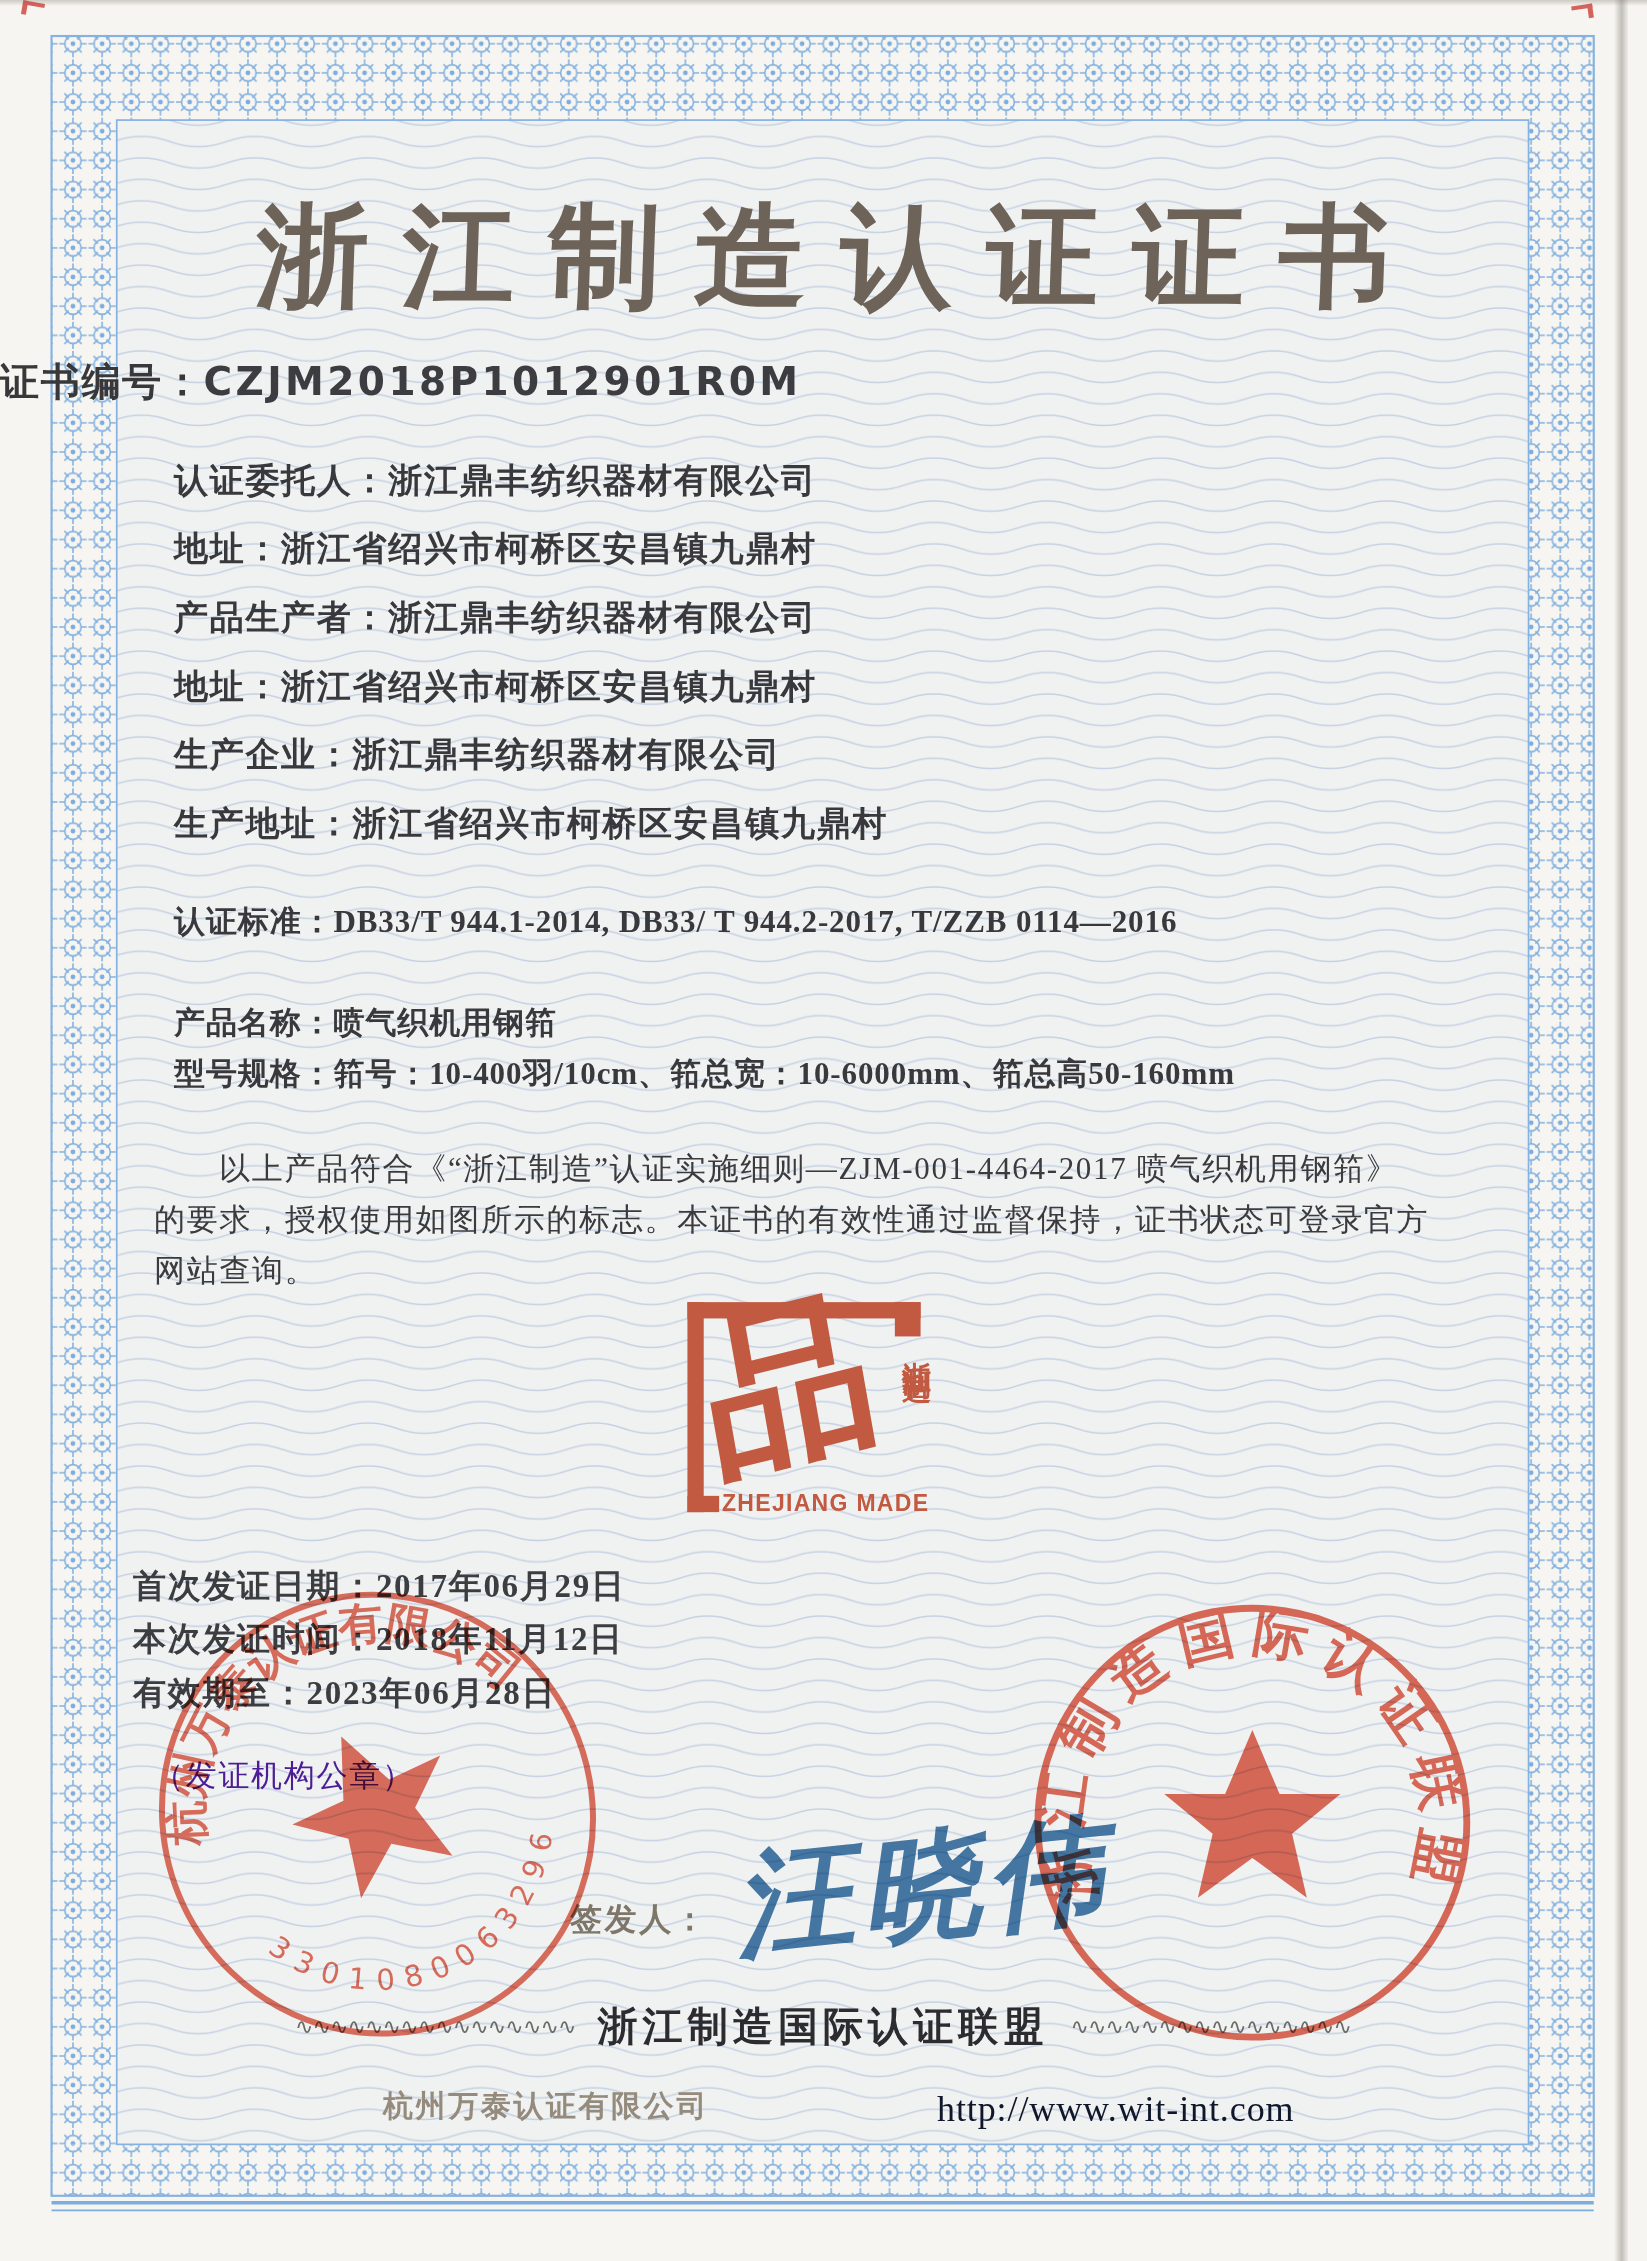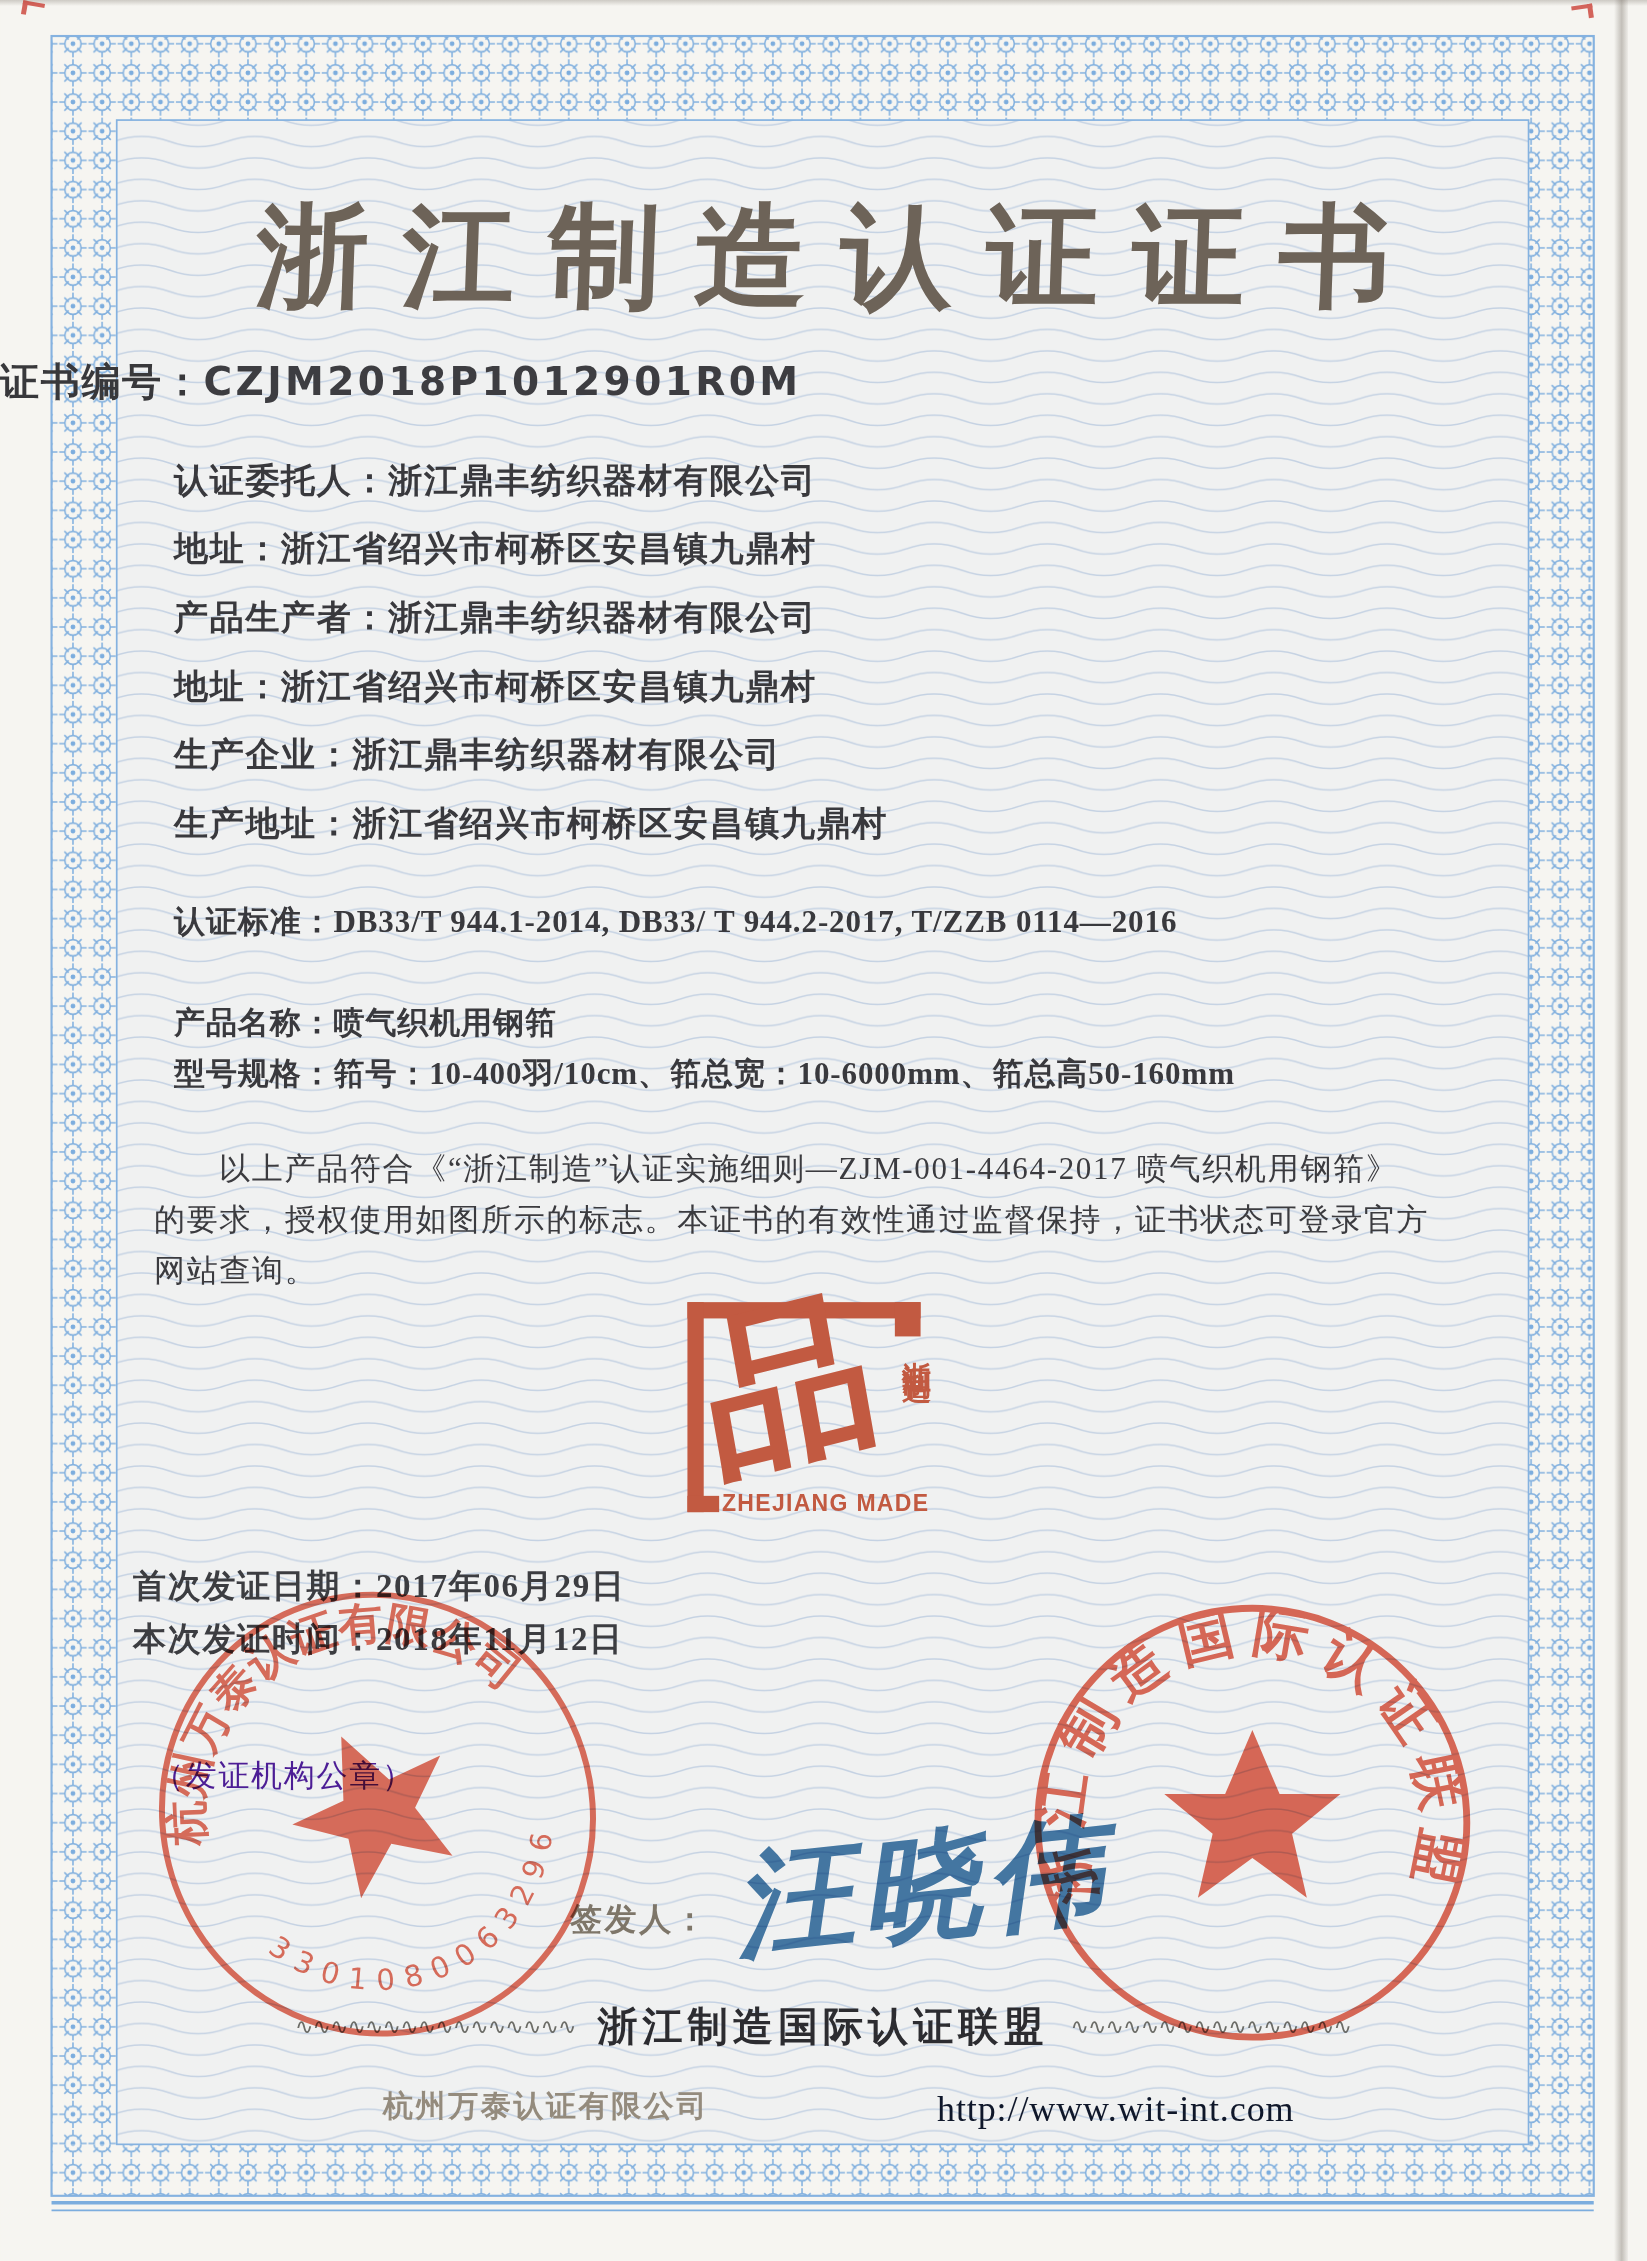--- a/index.html
+++ b/index.html
@@ -156,20 +156,23 @@
     <div class="logo-mark">品</div>
     <div class="logo-side">浙江制造</div>
     <div class="logo-caption">ZHEJIANG MADE</div>
 
     <div class="date-row" style="top:1567px">
       <span>首次发证日期：</span><span>2017年06月29日</span>
     </div>
     <div class="date-row" style="top:1620px">
       <span>本次发证时间：</span><span>2018年11月12日</span>
     </div>
+    <div class="date-row" style="top:1674px">
+      <span>有效期至：</span><span>2023年06月28日</span>
+    </div>
     <div class="seal-note">（发证机构公章）</div>
 
     <div class="signer-label">签发人：</div>
 
     <div class="footer-row">
       <span class="ornament">∿∿∿∿∿∿∿∿∿∿∿∿∿∿∿∿</span>
       <span class="alliance">浙江制造国际认证联盟</span>
       <span class="ornament">∿∿∿∿∿∿∿∿∿∿∿∿∿∿∿∿</span>
     </div>
     <div class="issuer">杭州万泰认证有限公司</div>

